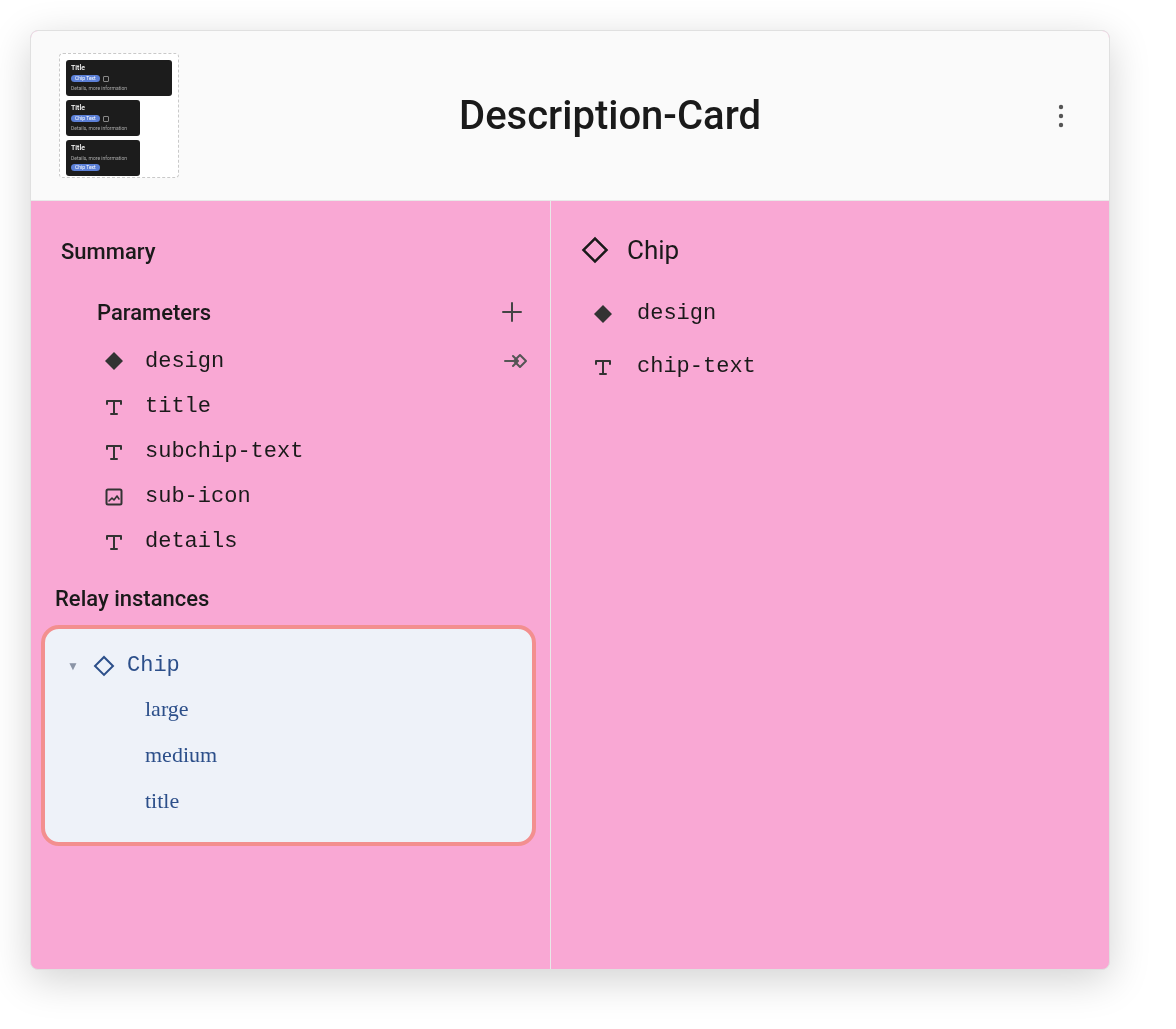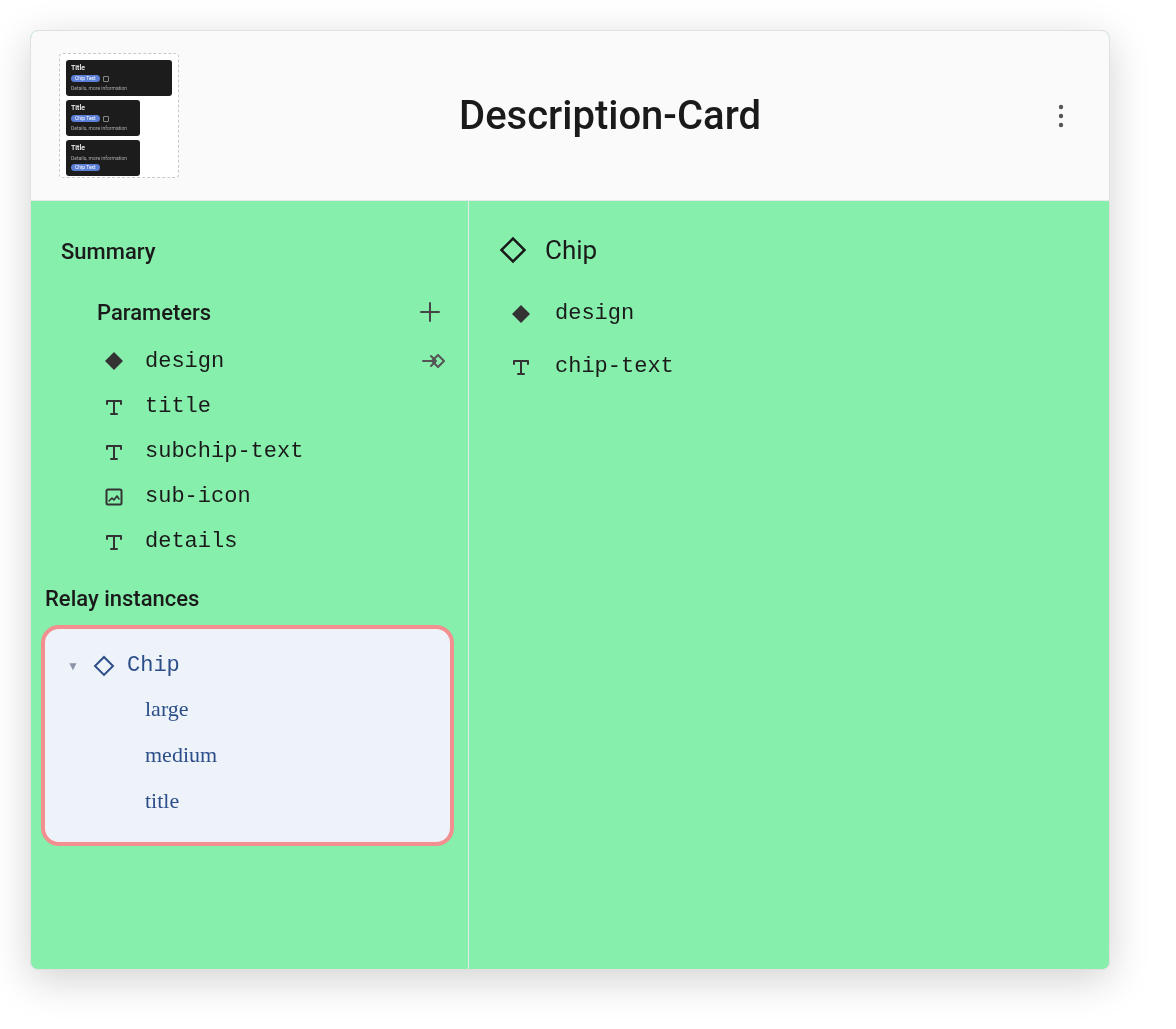--- a/index.html
+++ b/index.html
@@ -4,21 +4,21 @@
   <style>
     * { box-sizing: border-box; margin: 0; padding: 0; }
     body {
       font-family: -apple-system, BlinkMacSystemFont, "Segoe UI", Roboto, sans-serif;
       background: #fff;
       padding: 30px;
       width: 1176px;
       height: 1029px;
     }
     .panel {
-      background: #86efac;
+      background: #f9a8d4;
       border: 1px solid #e0e0e0;
       border-radius: 8px;
       box-shadow: 0 10px 40px rgba(0,0,0,0.18);
       overflow: hidden;
       width: 1080px;
       height: 940px;
       display: flex;
       flex-direction: column;
     }
     .header {
@@ -70,21 +70,21 @@
       cursor: pointer;
       border-radius: 50%;
       color: #555;
     }
     .body {
       display: flex;
       flex: 1;
       min-height: 0;
     }
     .left {
-      width: 438px;
+      width: 520px;
       border-right: 1px solid #e8e8e8;
       padding: 32px 0 0 0;
       overflow: hidden;
     }
     .right {
       flex: 1;
       padding: 28px 30px;
     }
     .sec-link {
       font-size: 22px;
@@ -135,21 +135,21 @@
     }
     .param-row .trailing {
       color: #555;
       display: flex;
       align-items: center;
     }
     .relay-head {
       font-size: 22px;
       font-weight: 500;
       color: #1a1a1a;
-      padding: 22px 30px 14px 14px;
+      padding: 22px 30px 14px 24px;
     }
     .relay-box {
       margin: 0 14px 0 10px;
       background: #eef2f9;
       border: 4px solid #f38f8f;
       border-radius: 18px;
       padding: 16px 10px 18px 10px;
     }
     .relay-item {
       display: flex;

